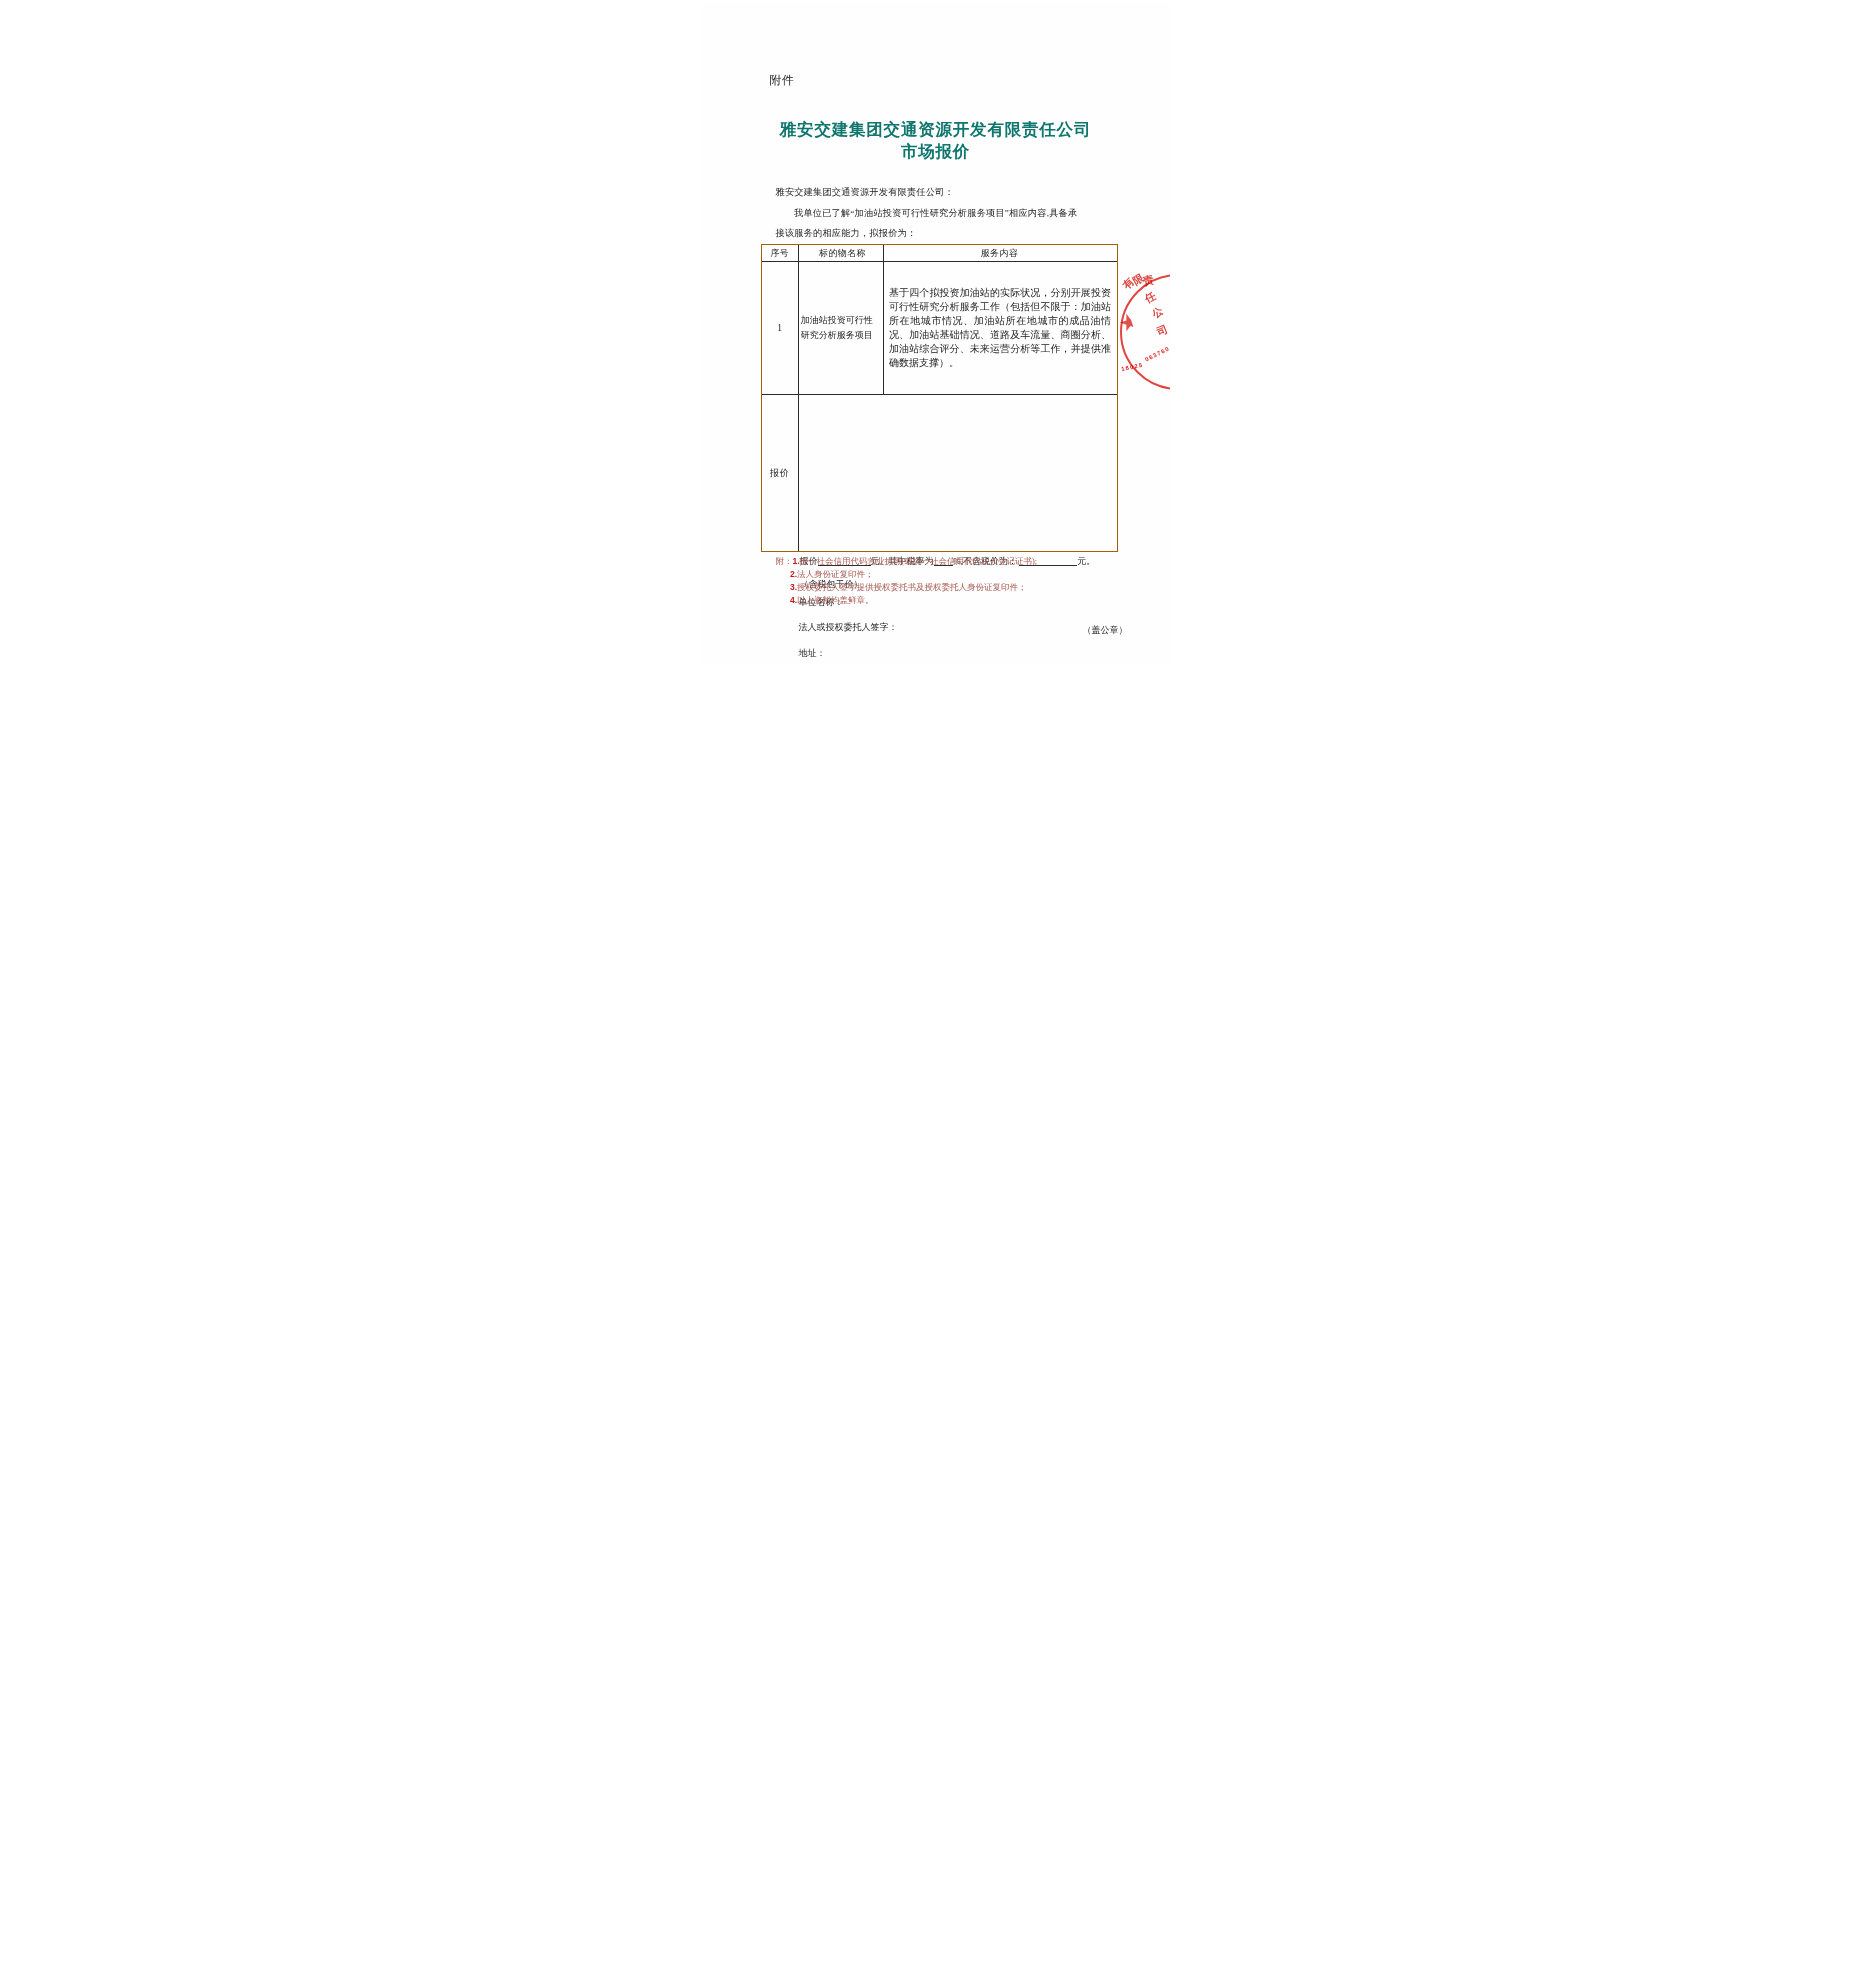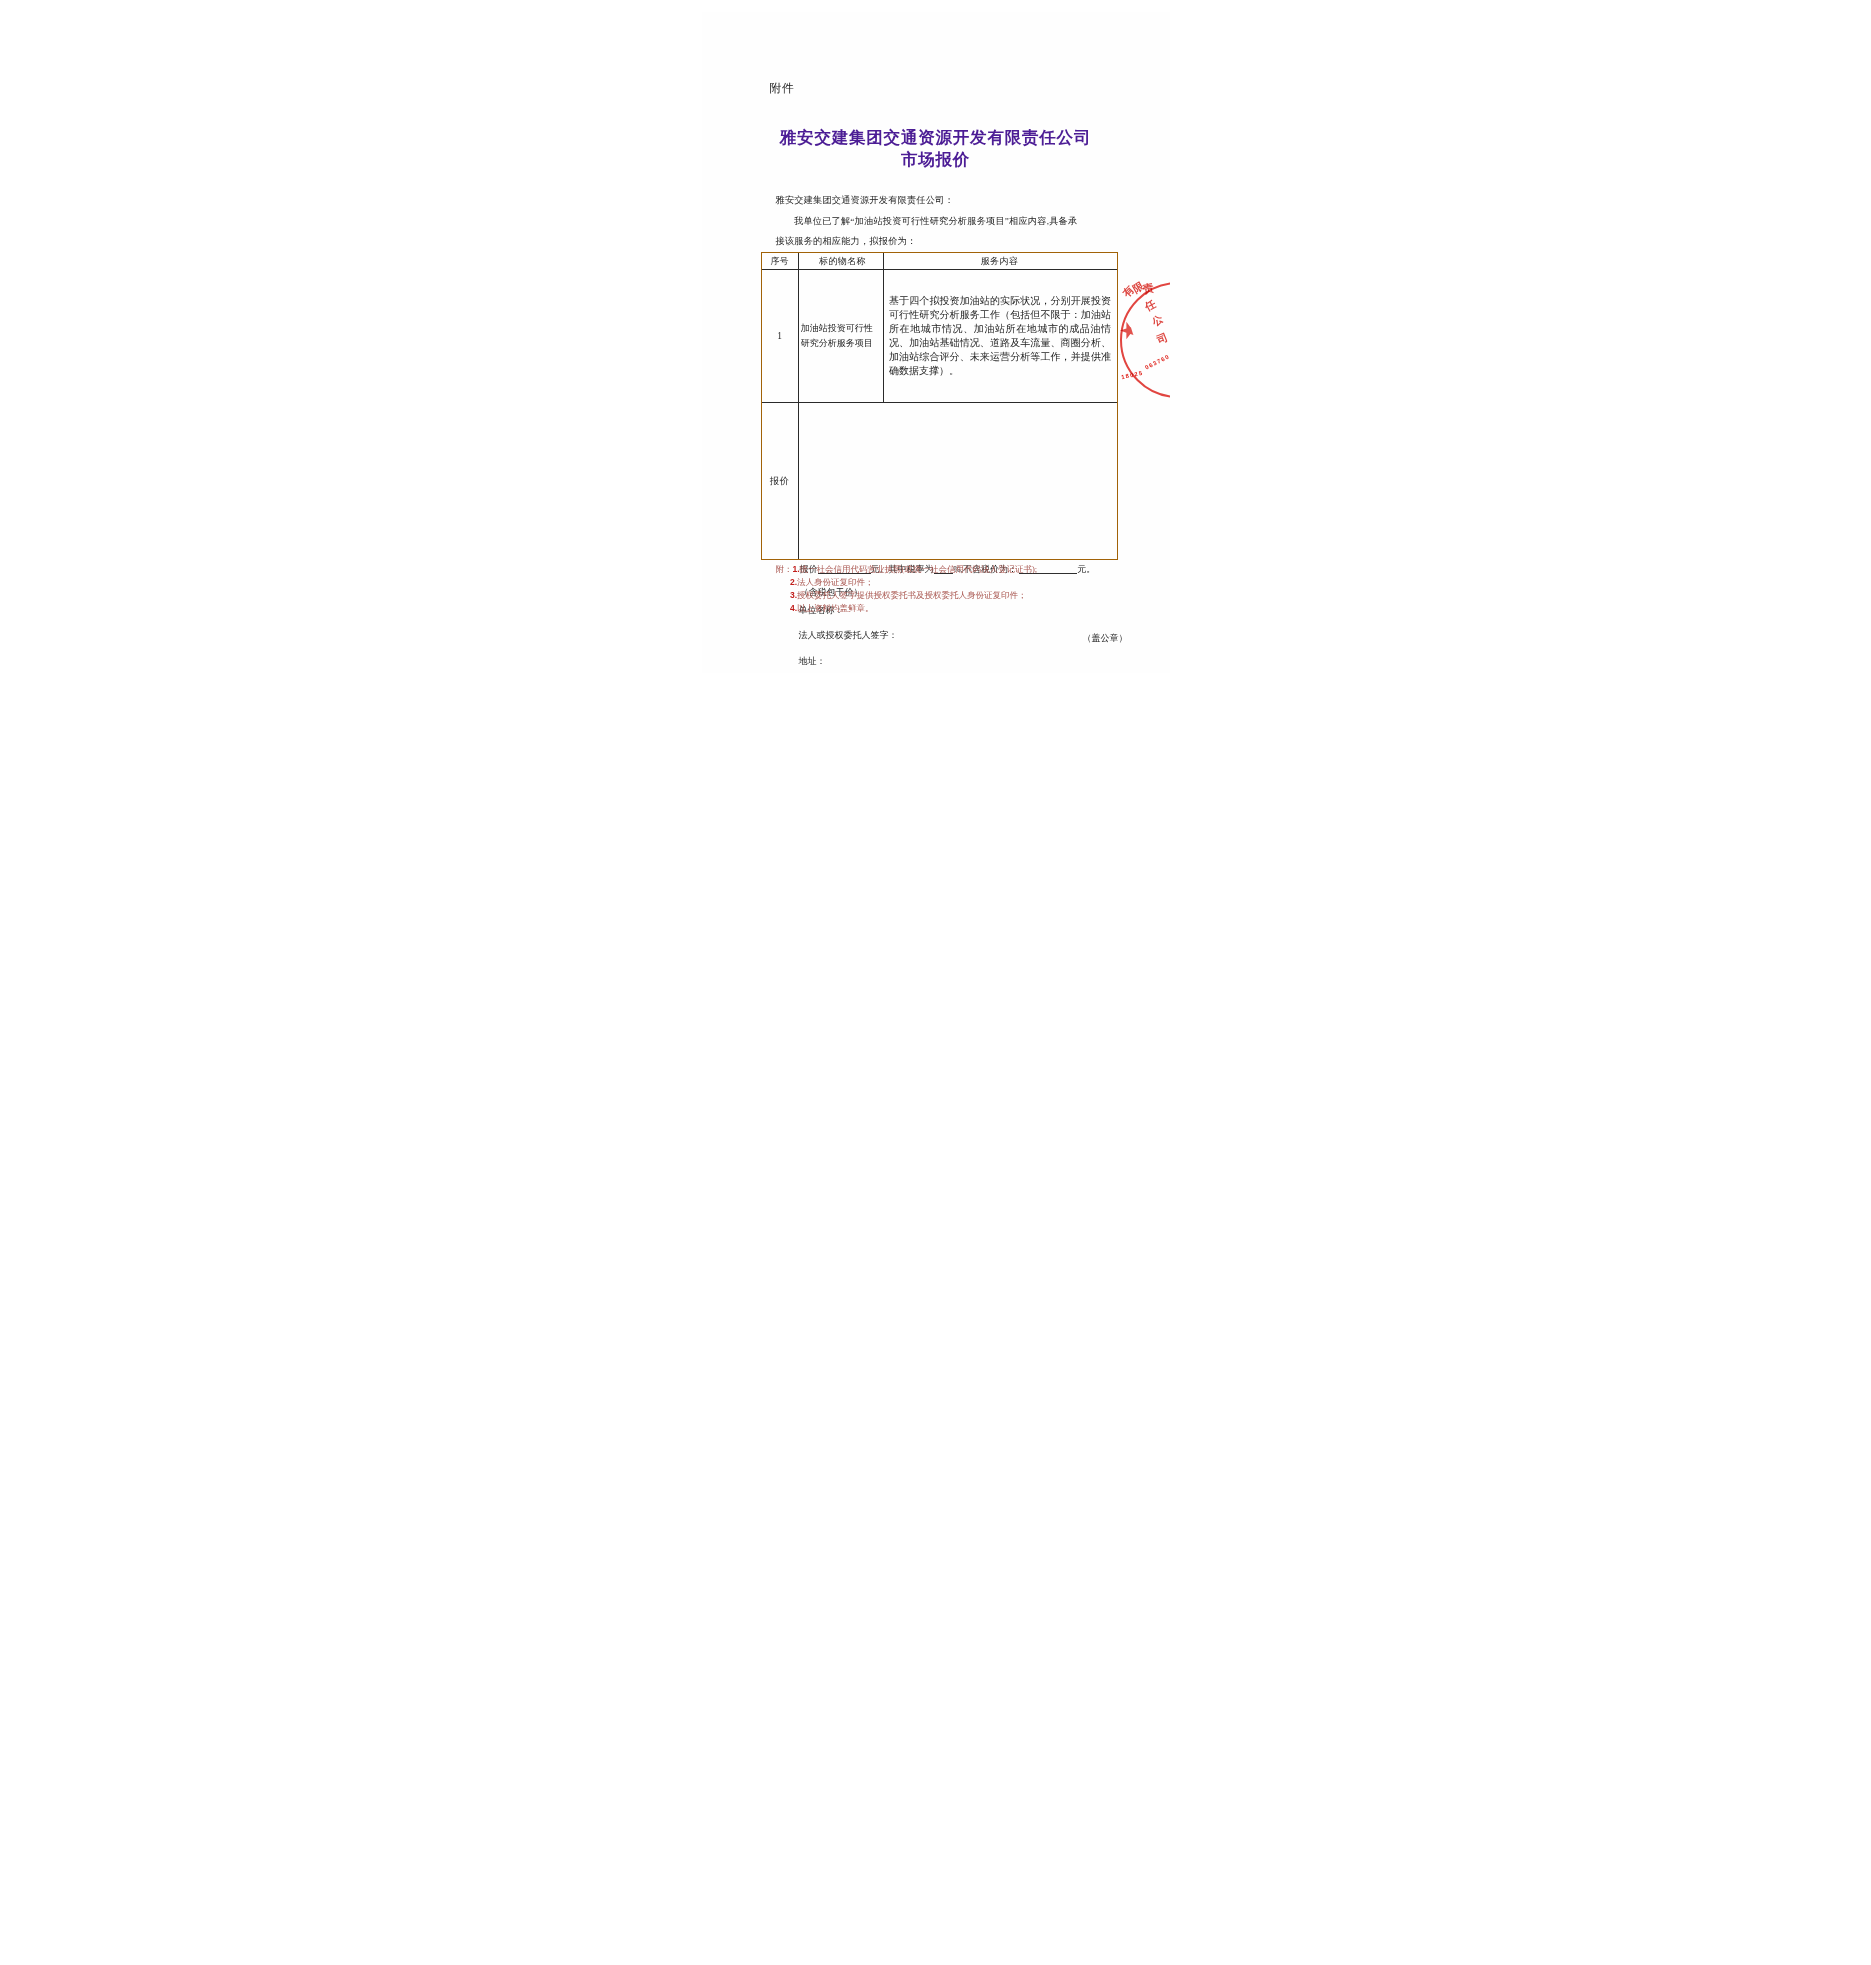--- a/index.html
+++ b/index.html
@@ -1,24 +1,24 @@
 <!DOCTYPE html>
 <html style="font-size:6.3px"><head>
 <meta charset="utf-8">
 <style>
   html,body{margin:0;padding:0;background:#ffffff;}
   .page{
-    position:relative;width:468px;height:661px;margin:12px auto;background:#fefefe;
+    position:relative;width:468px;height:661px;margin:4px auto;background:#fefefe;
     overflow:hidden;font-family:"Liberation Serif","DejaVu Serif",serif;color:#1c1c1c;
   }
   .abs{position:absolute;}
   
   .attachment{left:68px;top:69px;font-size:11.8px;font-family:"Liberation Sans","DejaVu Sans",sans-serif;letter-spacing:0.8px;}
   .title{left:0;width:468px;text-align:center;font-family:"Liberation Sans","DejaVu Sans",sans-serif;
-         font-weight:900;font-size:16.5px;letter-spacing:0.8px;color:#4c1d95;}
+         font-weight:900;font-size:16.5px;letter-spacing:0.8px;color:#0f766e;}
   .title1{top:115px;}
   .title2{top:137px;}
   .bodyline{font-size:9.2px;letter-spacing:0.2px;}
   .salutation{left:74px;top:182px;}
   .para1{left:74px;top:203px;text-indent:18.5px;}
   .para2{left:74px;top:223px;}
   
   .t-outer{left:59px;top:240px;width:357px;height:308px;border:1px solid #a16207;box-sizing:border-box;}
   .vline{position:absolute;background:#2a2a2a;width:0.8px;}
   .v1{left:36px;top:0;height:100%;}

